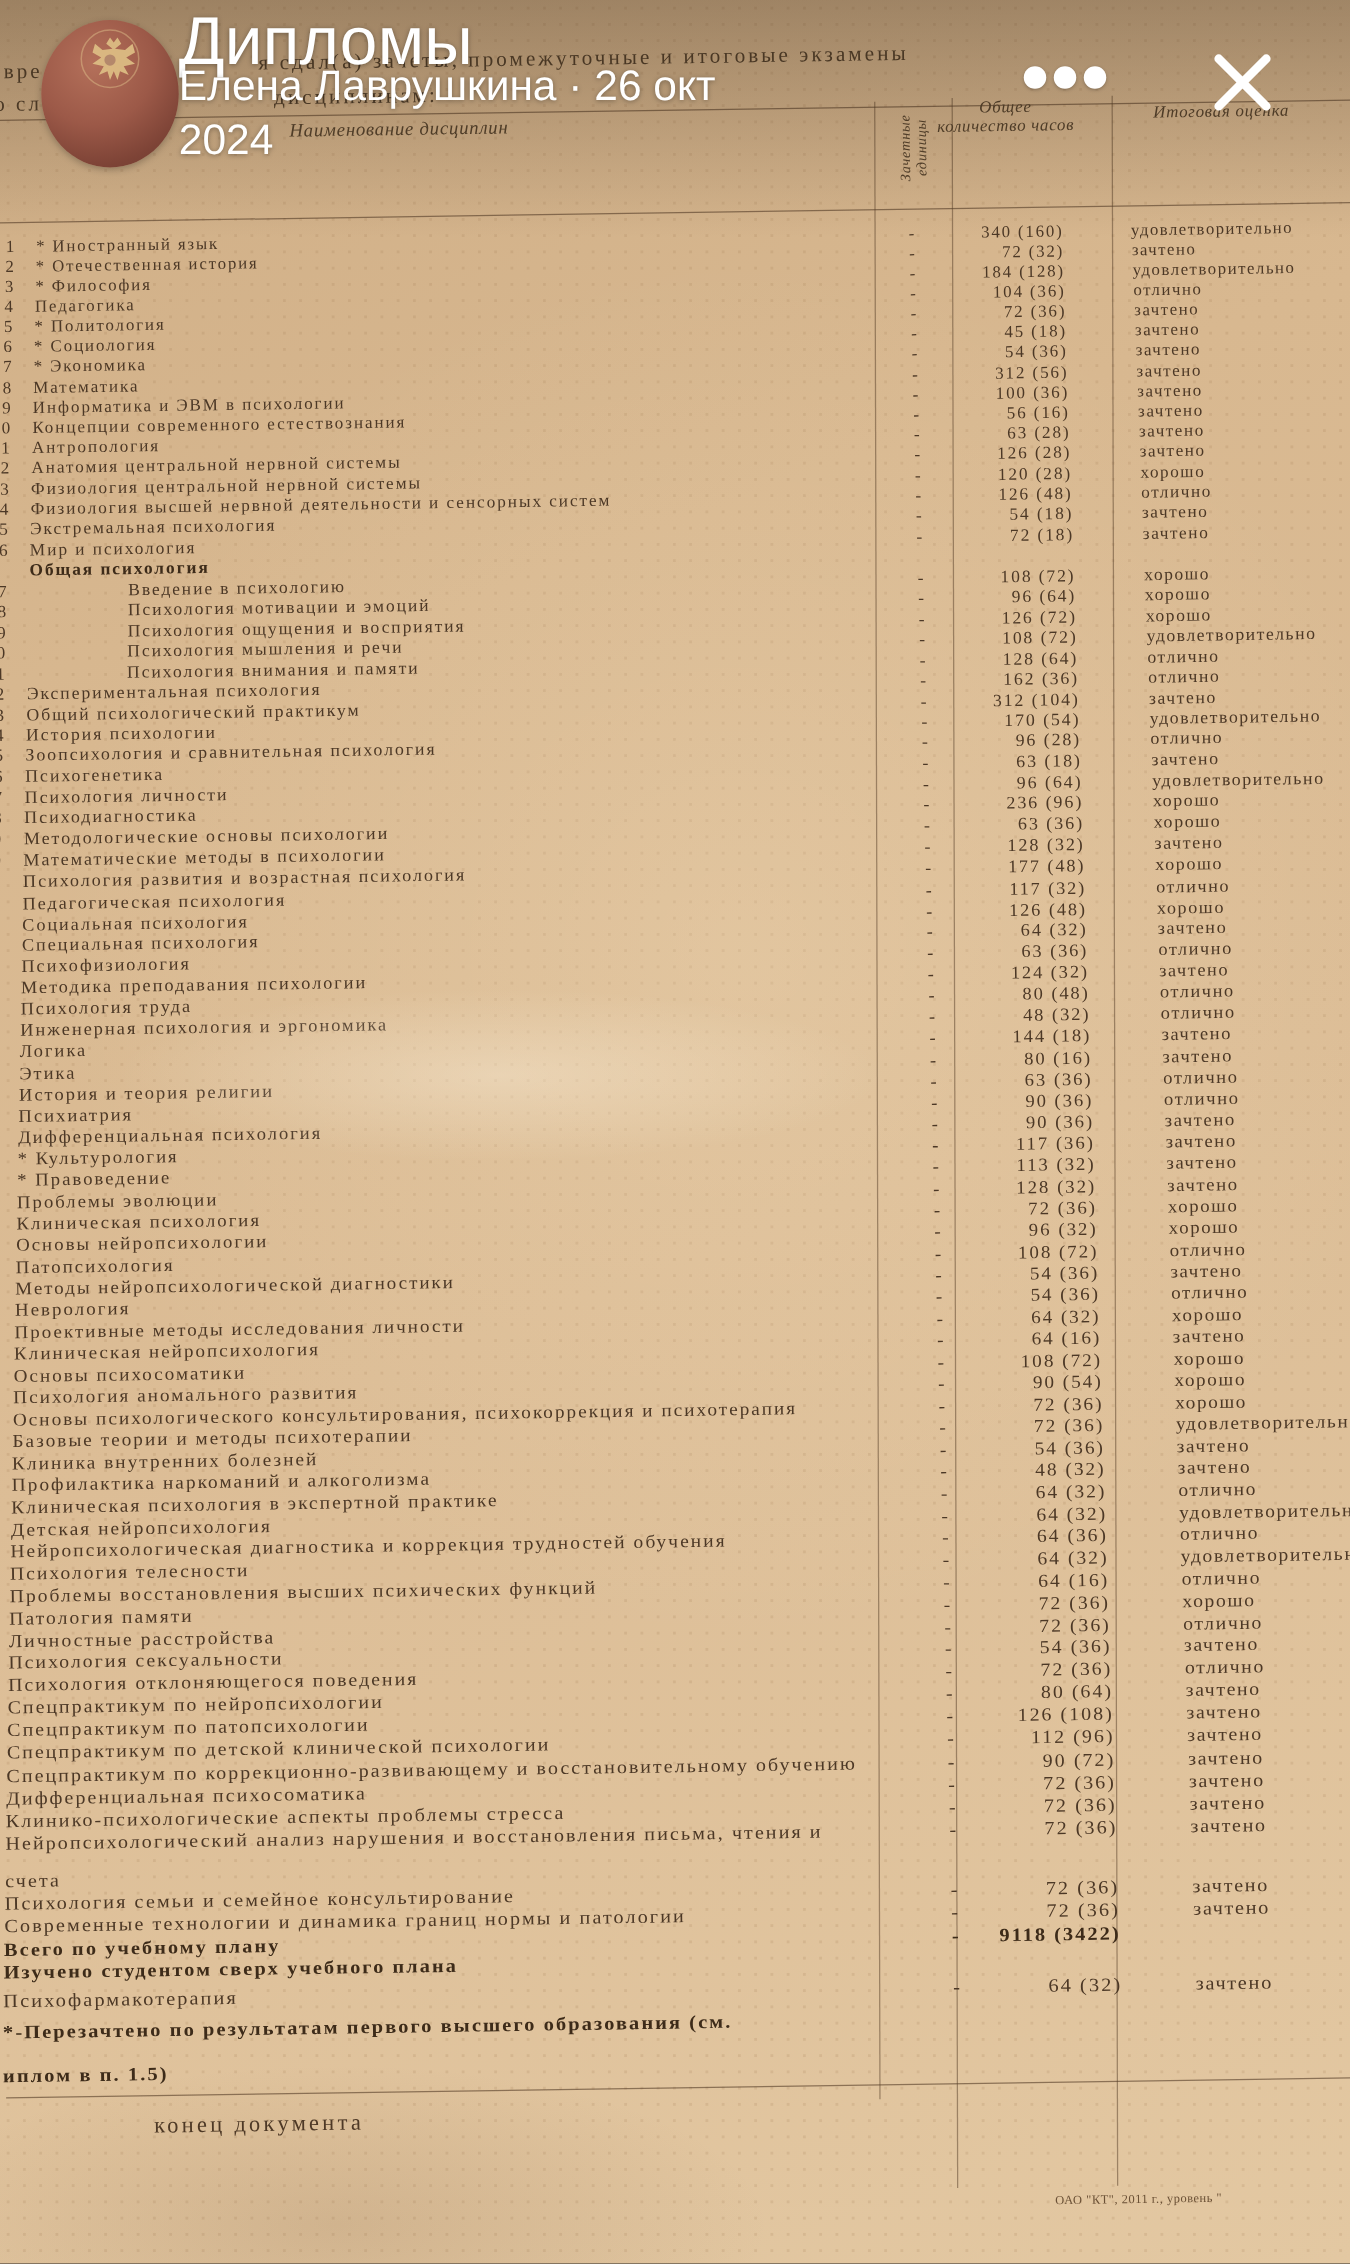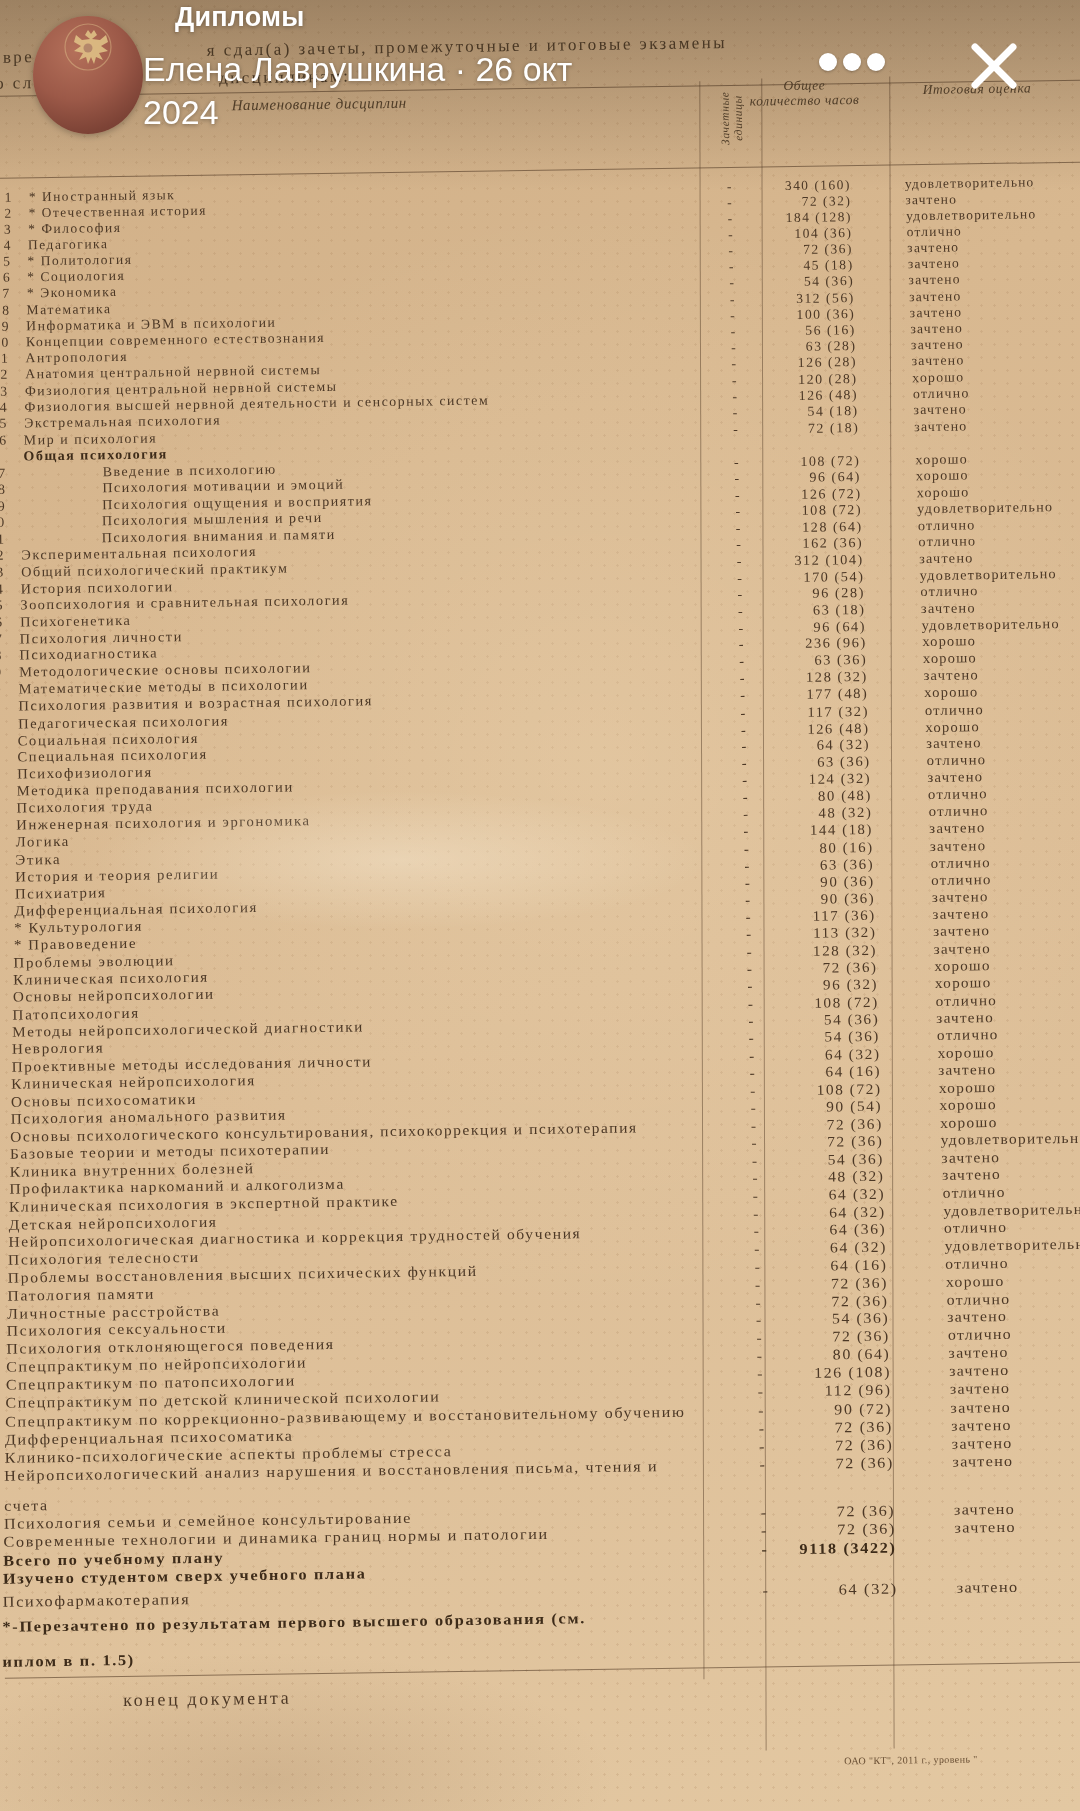--- a/index.html
+++ b/index.html
@@ -44,22 +44,22 @@
   #endnote{position:absolute;left:118px;top:1692px;font-size:18px;letter-spacing:2.6px;color:#4c3826;}
   #fineprint{position:absolute;left:838px;top:1768px;font-size:10px;letter-spacing:.4px;color:#6b5136;white-space:nowrap;}
 
   
   #hdr-ui{position:absolute;left:0;top:0;width:100%;height:170px;
     font-family:"Liberation Sans",sans-serif;color:#fff;}
   #avatar{position:absolute;left:33px;top:16px;width:110px;height:118px;border-radius:50%;
     background:radial-gradient(circle at 38% 30%, #b4705a, #9c5948 45%, #7d4336 76%, #6c392e 100%);
     box-shadow:0 2px 6px rgba(0,0,0,.25);}
   #avatar svg{position:absolute;left:28px;top:6px;}
-  #title{position:absolute;left:143px;top:2px;font-size:27px;font-weight:700;
-    text-shadow:0 1px 4px rgba(0,0,0,.35);letter-spacing:.2px;margin-left:32px;}
+  #title{position:absolute;left:143px;top:2px;font-size:54px;font-weight:400;
+    text-shadow:0 1px 4px rgba(0,0,0,.35);letter-spacing:.2px;}
   #subtitle{position:absolute;left:143px;top:48px;width:500px;font-size:34px;line-height:43px;
     font-weight:400;text-shadow:0 1px 4px rgba(0,0,0,.35);}
   #more-btn{position:absolute;left:806px;top:40px;width:92px;height:44px;
     display:flex;align-items:center;justify-content:center;gap:6px;cursor:pointer;}
   #more-btn .dot{width:18px;height:18px;border-radius:50%;background:#fff;
     box-shadow:0 1px 3px rgba(0,0,0,.25);}
   #close-btn{position:absolute;left:962px;top:34px;width:64px;height:64px;
     display:flex;align-items:center;justify-content:center;cursor:pointer;}
 </style>
 </head>

